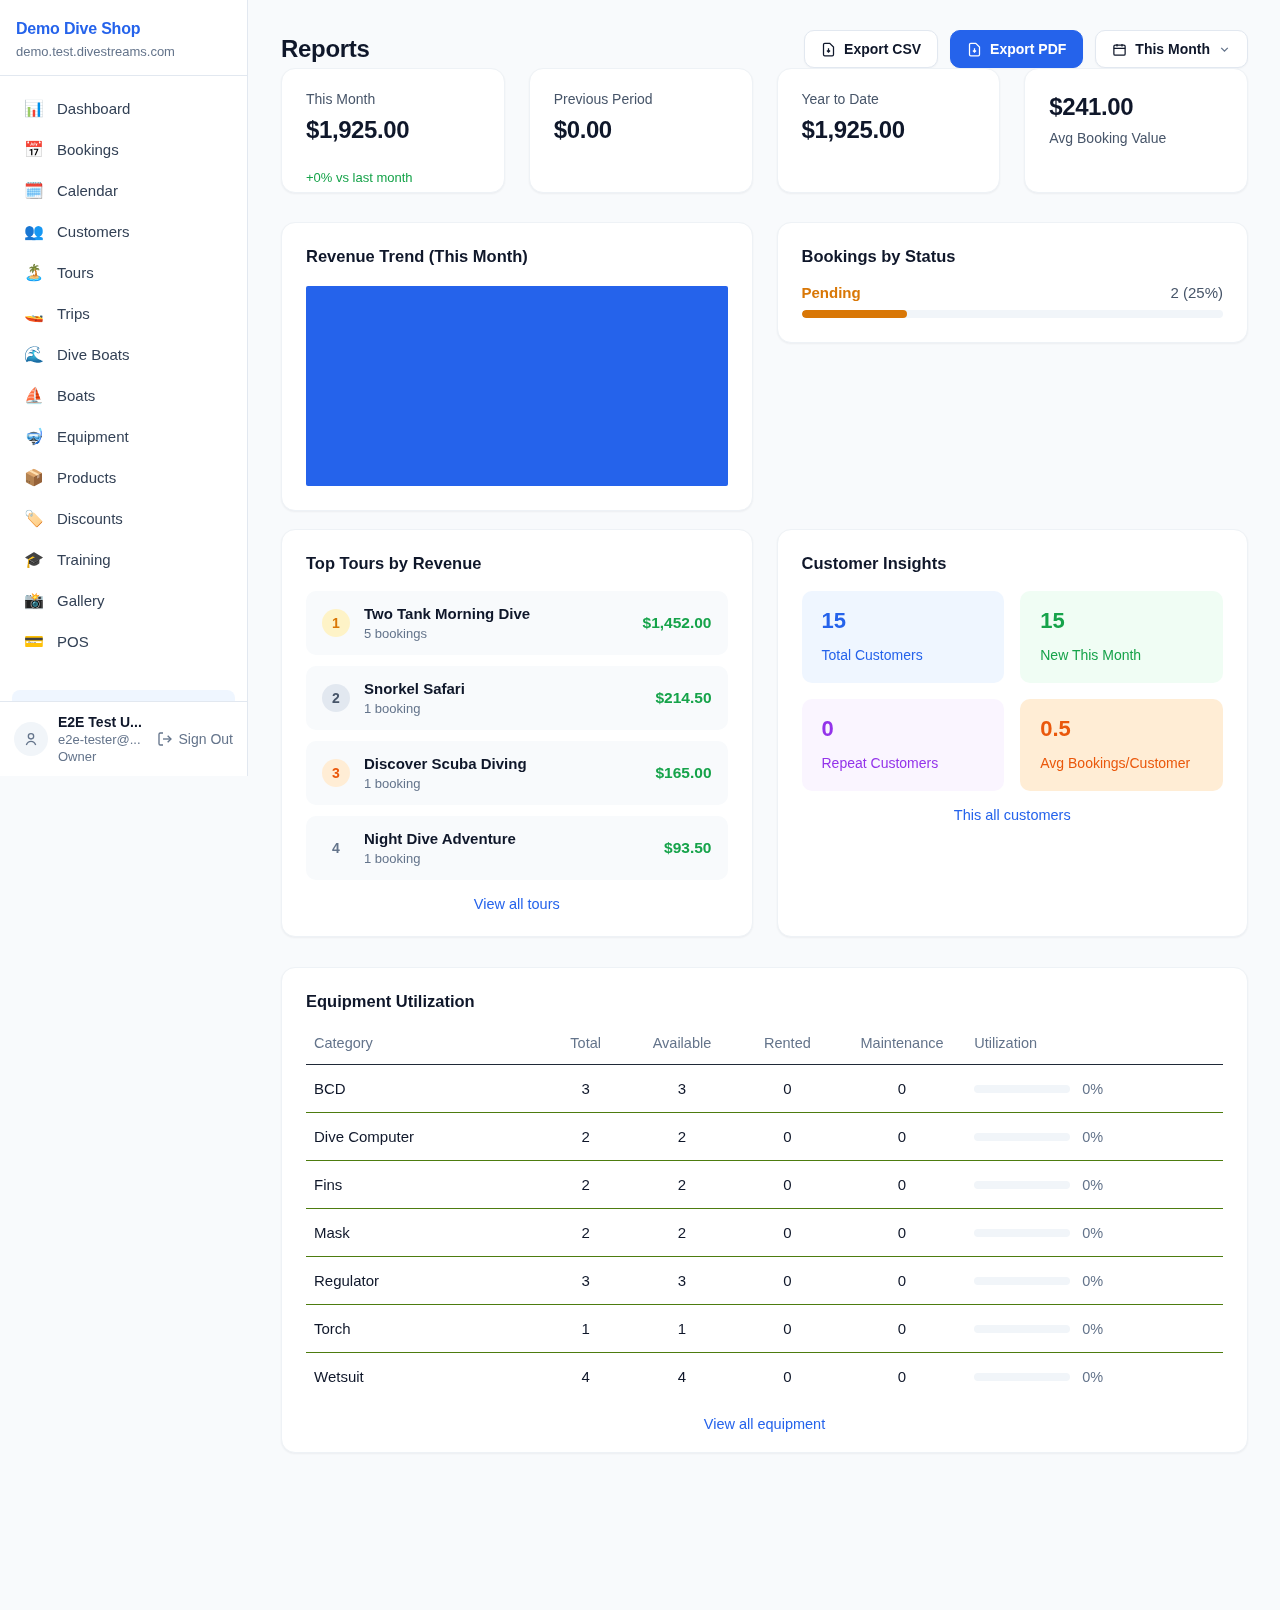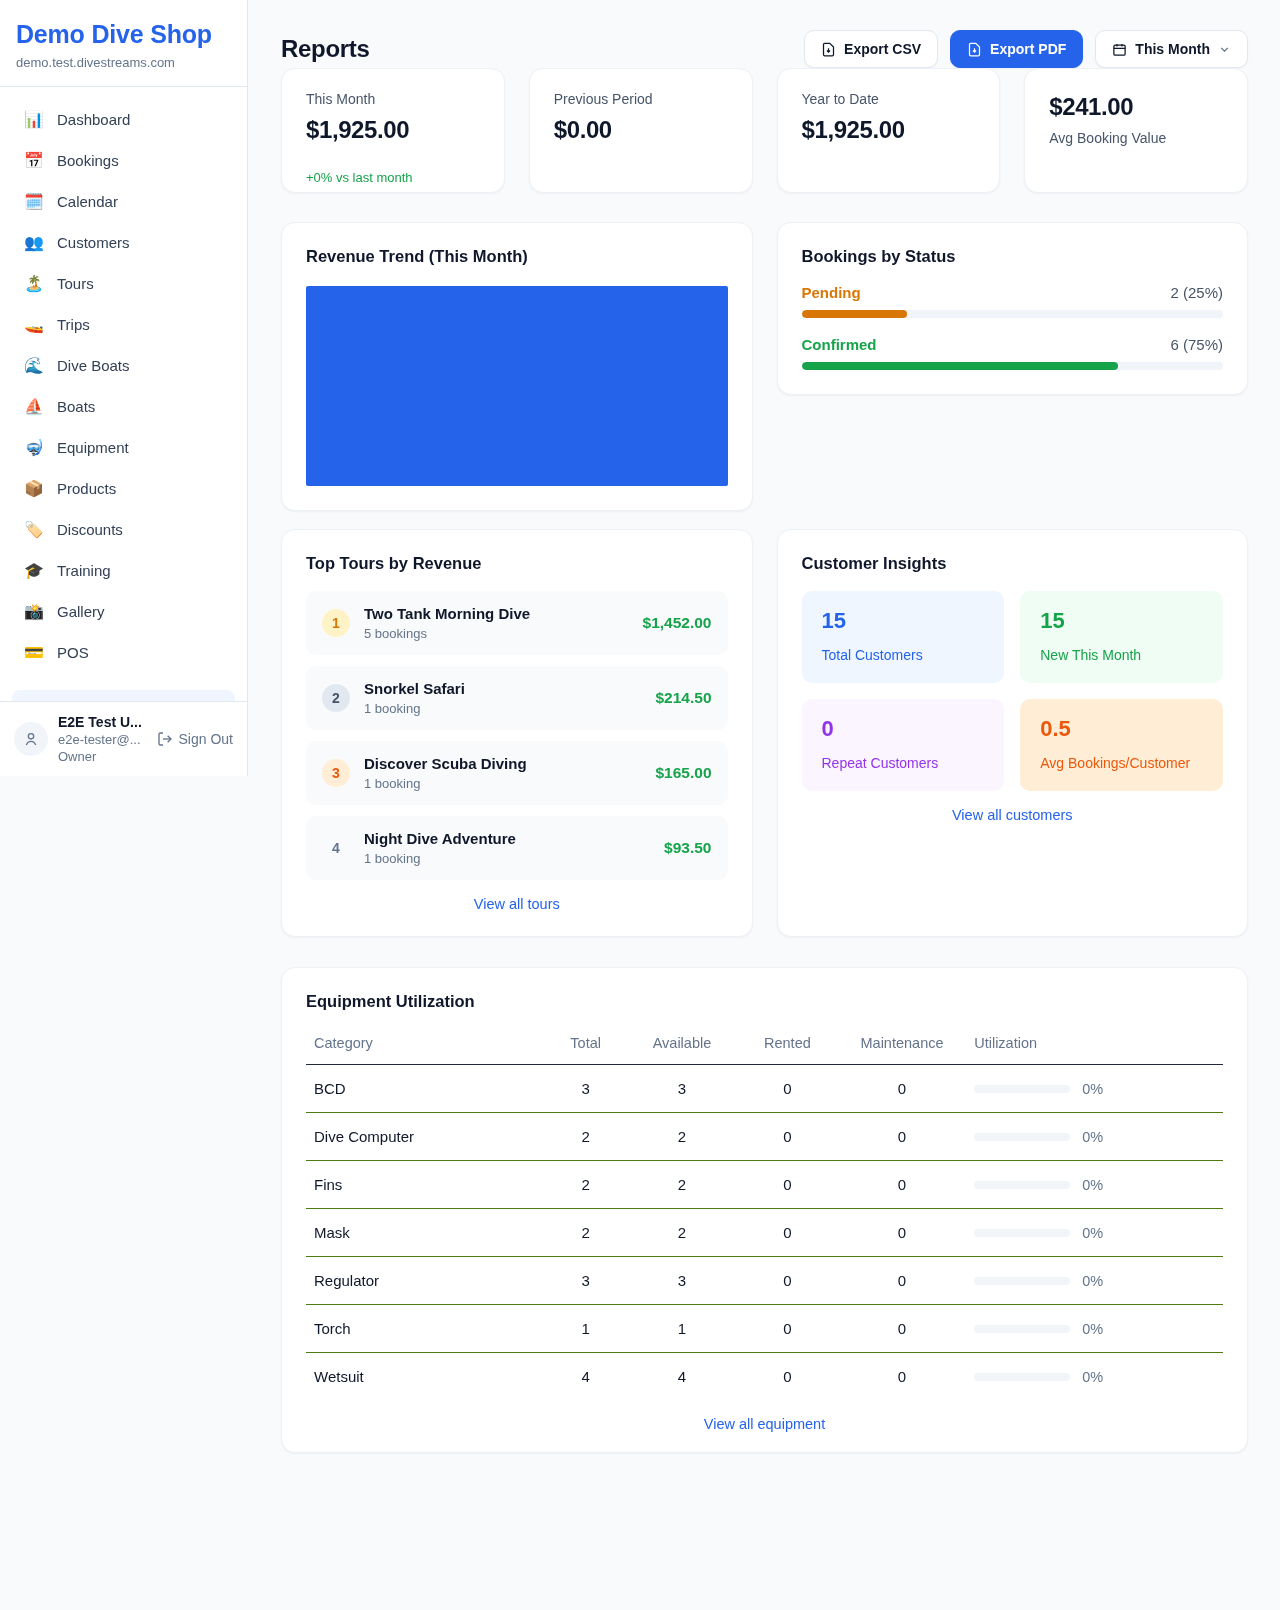--- a/index.html
+++ b/index.html
@@ -2,21 +2,21 @@
 <html><head>
 <meta charset="utf-8">
 <style>
   * { margin:0; padding:0; box-sizing:border-box; }
   body { background:#f8fafc; font-family:"Liberation Sans", sans-serif; color:#0f172a; }
   .app { width:1280px; min-height:1610px; display:flex; background:#f8fafc; }
 
   
   .sidebar { width:248px; flex:none; background:#fff; border-right:1px solid #e2e8f0; height:776px; display:flex; flex-direction:column; }
   .brand { padding:20px 16px 16px; border-bottom:1px solid #e2e8f0; }
-  .brand-name { font-size:25px; font-weight:700; color:#2563eb; letter-spacing:-0.2px; cursor:pointer; }
+  .brand-name { font-size:16px; font-weight:700; color:#2563eb; letter-spacing:-0.2px; cursor:pointer; }
   .brand-domain { font-size:13px; color:#64748b; margin-top:6px; }
   .nav { flex:1; padding:12px 12px 0; display:flex; flex-direction:column; overflow:hidden; }
   .nav-item { display:flex; align-items:center; gap:13px; padding:11px 12px; border-radius:8px; color:#334155; font-size:15px; cursor:pointer; }
   .nav-icon { width:20px; font-size:16px; text-align:center; flex:none; }
   .nav-active-partial { margin-top:auto; height:11px; background:#eff6ff; border-radius:8px 8px 0 0; }
   .user-section { border-top:1px solid #e2e8f0; padding:12px 14px; display:flex; align-items:center; gap:10px; }
   .avatar { width:34px; height:34px; border-radius:50%; background:#f1f5f9; display:flex; align-items:center; justify-content:center; color:#64748b; flex:none; }
   .user-meta { flex:1; min-width:0; }
   .user-name { font-size:14px; font-weight:700; color:#0f172a; }
   .user-email { font-size:13px; color:#64748b; margin-top:2px; }
@@ -241,29 +241,20 @@
         <div class="panel-title">Bookings by Status</div>
         <div class="status-row">
           <div class="status-head">
             <span class="status-label" style="color: rgb(217, 119, 6);">Pending</span>
             <span class="status-count">2 (25%)</span>
           </div>
           <div class="bar-track">
               <div class="bar-fill" style="width: 25%; background: rgb(217, 119, 6);"></div>
             </div>
         </div>
-        <div class="status-row">
-          <div class="status-head">
-            <span class="status-label" style="color: rgb(22, 163, 74);">Confirmed</span>
-            <span class="status-count">6 (75%)</span>
-          </div>
-          <div class="bar-track">
-              <div class="bar-fill" style="width: 75%; background: rgb(22, 163, 74);"></div>
-            </div>
-        </div>
       </div>
     </div>
 
     <div class="two-col bottom">
       <div class="card panel">
         <div class="panel-title">Top Tours by Revenue</div>
         <div class="tour-list">
           <div class="tour-row">
             <div class="rank-badge" style="background: rgb(254, 243, 199); color: rgb(217, 119, 6);">1</div>
             <div class="tour-info">
@@ -313,21 +304,21 @@
           </div>
           <div class="insight-box" style="background: rgb(250, 245, 255); color: rgb(147, 51, 234);">
             <div class="insight-value">0</div>
             <div class="insight-label">Repeat Customers</div>
           </div>
           <div class="insight-box" style="background: rgb(255, 237, 213); color: rgb(234, 88, 12);">
             <div class="insight-value">0.5</div>
             <div class="insight-label">Avg Bookings/Customer</div>
           </div>
         </div>
-        <a class="view-link">View all customers</a>
+        <a class="view-link">This all customers</a>
       </div>
     </div>
 
     <div class="card equip-card">
       <div class="panel-title">Equipment Utilization</div>
       <table class="equip-table">
         <colgroup>
             <col style="width:26%">
             <col style="width:9%">
             <col style="width:12%">

